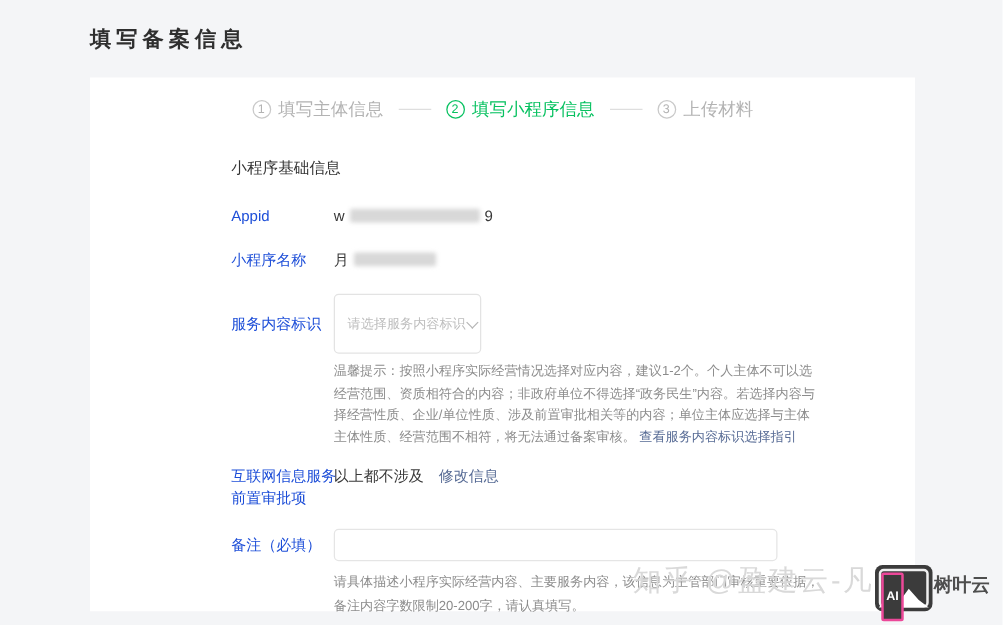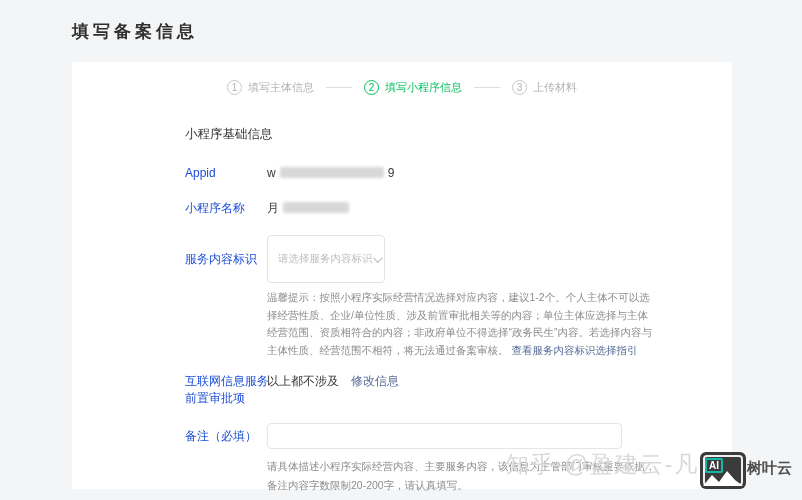--- a/index.html
+++ b/index.html
@@ -22,21 +22,21 @@
   .stepper {
     display:flex; align-items:center; justify-content:center;
     padding-top:17px; height:34px;
   }
   .step { display:flex; align-items:center; cursor:default; }
   .step-circle {
     width:15px; height:15px; border-radius:50%;
     border:1px solid #c9c9c9; color:#b3b3b3;
     font-size:10px; line-height:13px; text-align:center; flex:0 0 auto;
   }
-  .step-label { font-size:11px; color:#b3b3b3; margin-left:6px; white-space:nowrap; }
+  .step-label { font-size:14px; color:#b3b3b3; margin-left:6px; white-space:nowrap; }
   .step.active .step-circle { border-color:#07c160; color:#07c160; }
   .step.active .step-label { color:#07c160; }
   .step-line { width:26px; height:1px; background:#dedede; margin:0 12px; }
   
   .form { margin:30px 0 0 113px; }
   .section-title { font-size:12.5px; font-weight:normal; color:#333; margin-bottom:22px; }
   .row { display:flex; margin-bottom:18px; }
   .row-label {
     width:82px; flex:0 0 82px; font-size:12px; color:#1d4ed8; line-height:17px;
   }
@@ -80,22 +80,22 @@
   .ai-badge {
     position:absolute; left:700px; top:452px; width:46px; height:37px;
     background:#3b3b3b; border-radius:6px; z-index:3;
   }
   .ai-frame {
     position:absolute; left:3px; top:3px; right:3px; bottom:3px;
     border:2px solid rgba(255,255,255,0.92); border-radius:4px;
   }
   .ai-box {
     position:absolute; left:5px; top:6px;
-    border:2px solid #14b8a6; border-radius:2px; background:#3b3b3b;
-    color:#fff; font-size:10px; font-weight:bold; line-height:11px; padding:0 2px;
+    border:2px solid #ec4899; border-radius:2px; background:#3b3b3b;
+    color:#fff; font-size:10px; font-weight:bold; line-height:11px; padding:12px 2px;
     z-index:2;
   }
   .ai-mountain { position:absolute; left:2px; bottom:2px; z-index:1; }
   .brand-mark {
     position:absolute; left:747px; top:459px;
     font-size:15px; font-weight:bold; color:#4e4e4e; white-space:nowrap; z-index:3;
   }
 </style>
 </head>
 <body>
@@ -142,22 +142,22 @@
     <div class="row center" style="margin-bottom:0;">
       <div class="row-label">服务内容标识</div>
       <div class="select-box">
         <span class="select-placeholder">请选择服务内容标识</span>
         <span class="chevron"></span>
       </div>
     </div>
 
     <div class="hint-block">
       <div class="hint-line">温馨提示：按照小程序实际经营情况选择对应内容，建议1-2个。个人主体不可以选</div>
+      <div class="hint-line">经营范围、资质相符合的内容；非政府单位不得选择“政务民生”内容。若选择内容与</div>
       <div class="hint-line">择经营性质、企业/单位性质、涉及前置审批相关等的内容；单位主体应选择与主体</div>
-      <div class="hint-line">经营范围、资质相符合的内容；非政府单位不得选择“政务民生”内容。若选择内容与</div>
       <div class="hint-line"><span>主体性质、经营范围不相符，将无法通过备案审核。</span> <a class="link">查看服务内容标识选择指引</a></div>
     </div>
 
     <div class="row" style="margin-bottom:16px;">
       <div class="row-label pre-label">
         <div>互联网信息服务</div>
         <div>前置审批项</div>
       </div>
       <div class="row-value pre-value">
         <span>以上都不涉及</span><a class="link modify-link">修改信息</a>

